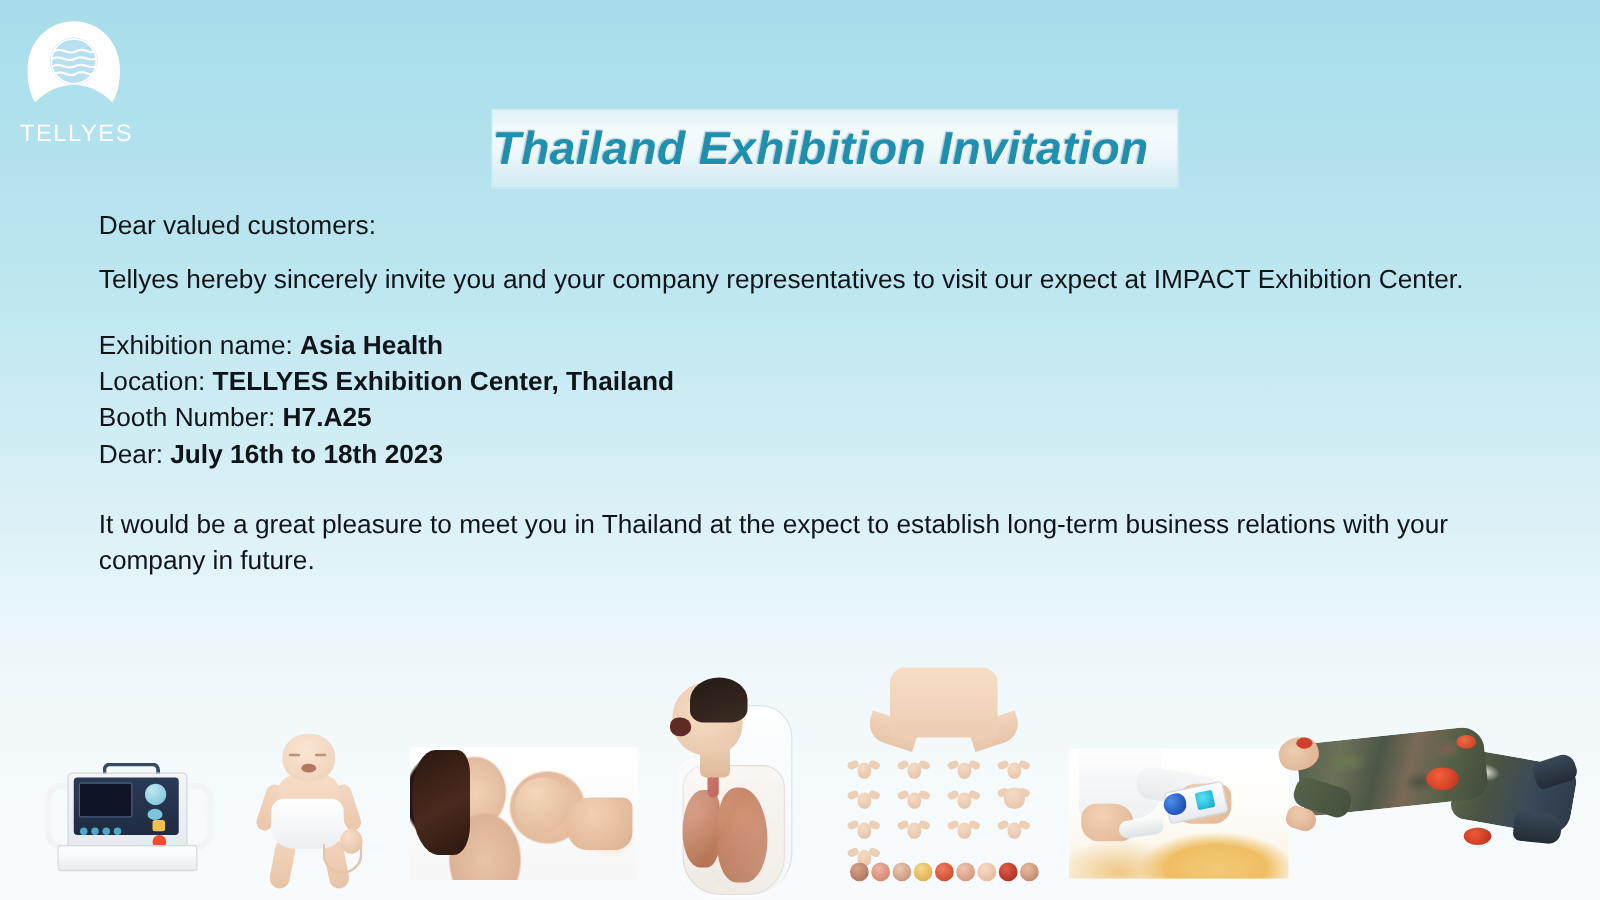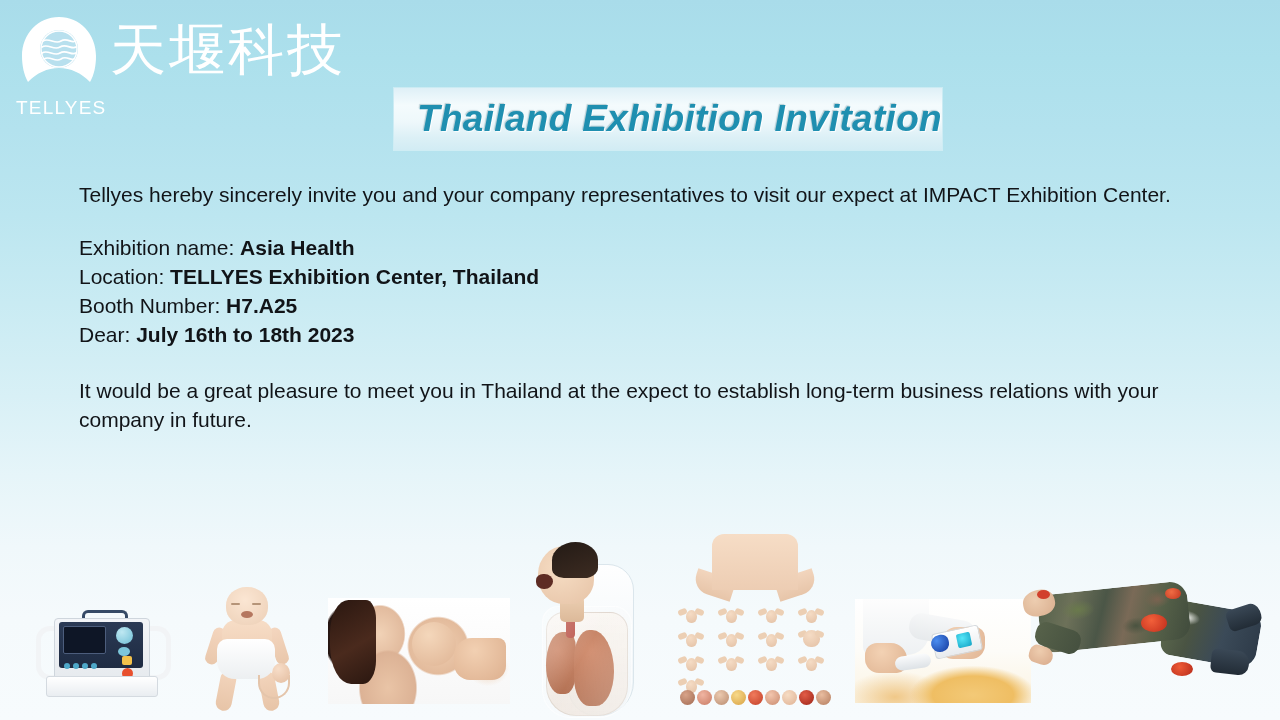--- a/index.html
+++ b/index.html
@@ -96,21 +96,21 @@
        #d2ecf4 100%);
     box-shadow: 0 0 0 1px rgba(255,255,255,0.35);
   }
   #title-text {
     position: absolute;
     left: 0;
     top: 0;
     width: 548px;
     height: 78px;
     line-height: 62px;
-    text-align: right;
+    text-align: left;
     font-size: 37px;
     font-weight: bold;
     font-style: italic;
     color: #1f8fb0;
     letter-spacing: 0.3px;
     text-shadow: 1px 1px 1px rgba(255,255,255,0.85),
                  -1px -1px 1px rgba(10,80,100,0.25);
     white-space: nowrap;
   }
 
@@ -504,28 +504,28 @@
         <circle cx="44" cy="33" r="18" fill="none" stroke="#ffffff" stroke-width="1.4"></circle>
         <g stroke="#ffffff" stroke-width="1.7" fill="none" stroke-linecap="round">
           <path d="M28 25 C34 21, 40 29, 46 25 C52 21, 57 28, 60 25"></path>
           <path d="M27 31 C33 27, 39 35, 45 31 C51 27, 57 34, 61 31"></path>
           <path d="M27 37 C33 33, 39 41, 45 37 C51 33, 57 40, 61 37"></path>
           <path d="M29 43 C35 39, 40 47, 46 43 C51 39, 56 45, 59 43"></path>
         </g>
       </svg>
     </div>
     <div id="logo-wordmark-en">TELLYES</div>
-    <div id="logo-cn">天堰科技</div>
   </div>
 
   <div id="title-box">
     <div id="title-text">Thailand Exhibition Invitation</div>
   </div>
 
   <div id="letter">
+    <p class="para">Dear valued customers:</p>
     <div class="gap-sm"></div>
     <p class="para">Tellyes hereby sincerely invite you and your company representatives to visit our expect at IMPACT Exhibition Center.</p>
     <div class="gap-md"></div>
 
     <div class="detail-line">
       <span>Exhibition name: </span><b>Asia Health</b>
     </div>
     <div class="detail-line">
       <span>Location: </span><b>TELLYES Exhibition Center, Thailand</b>
     </div>

